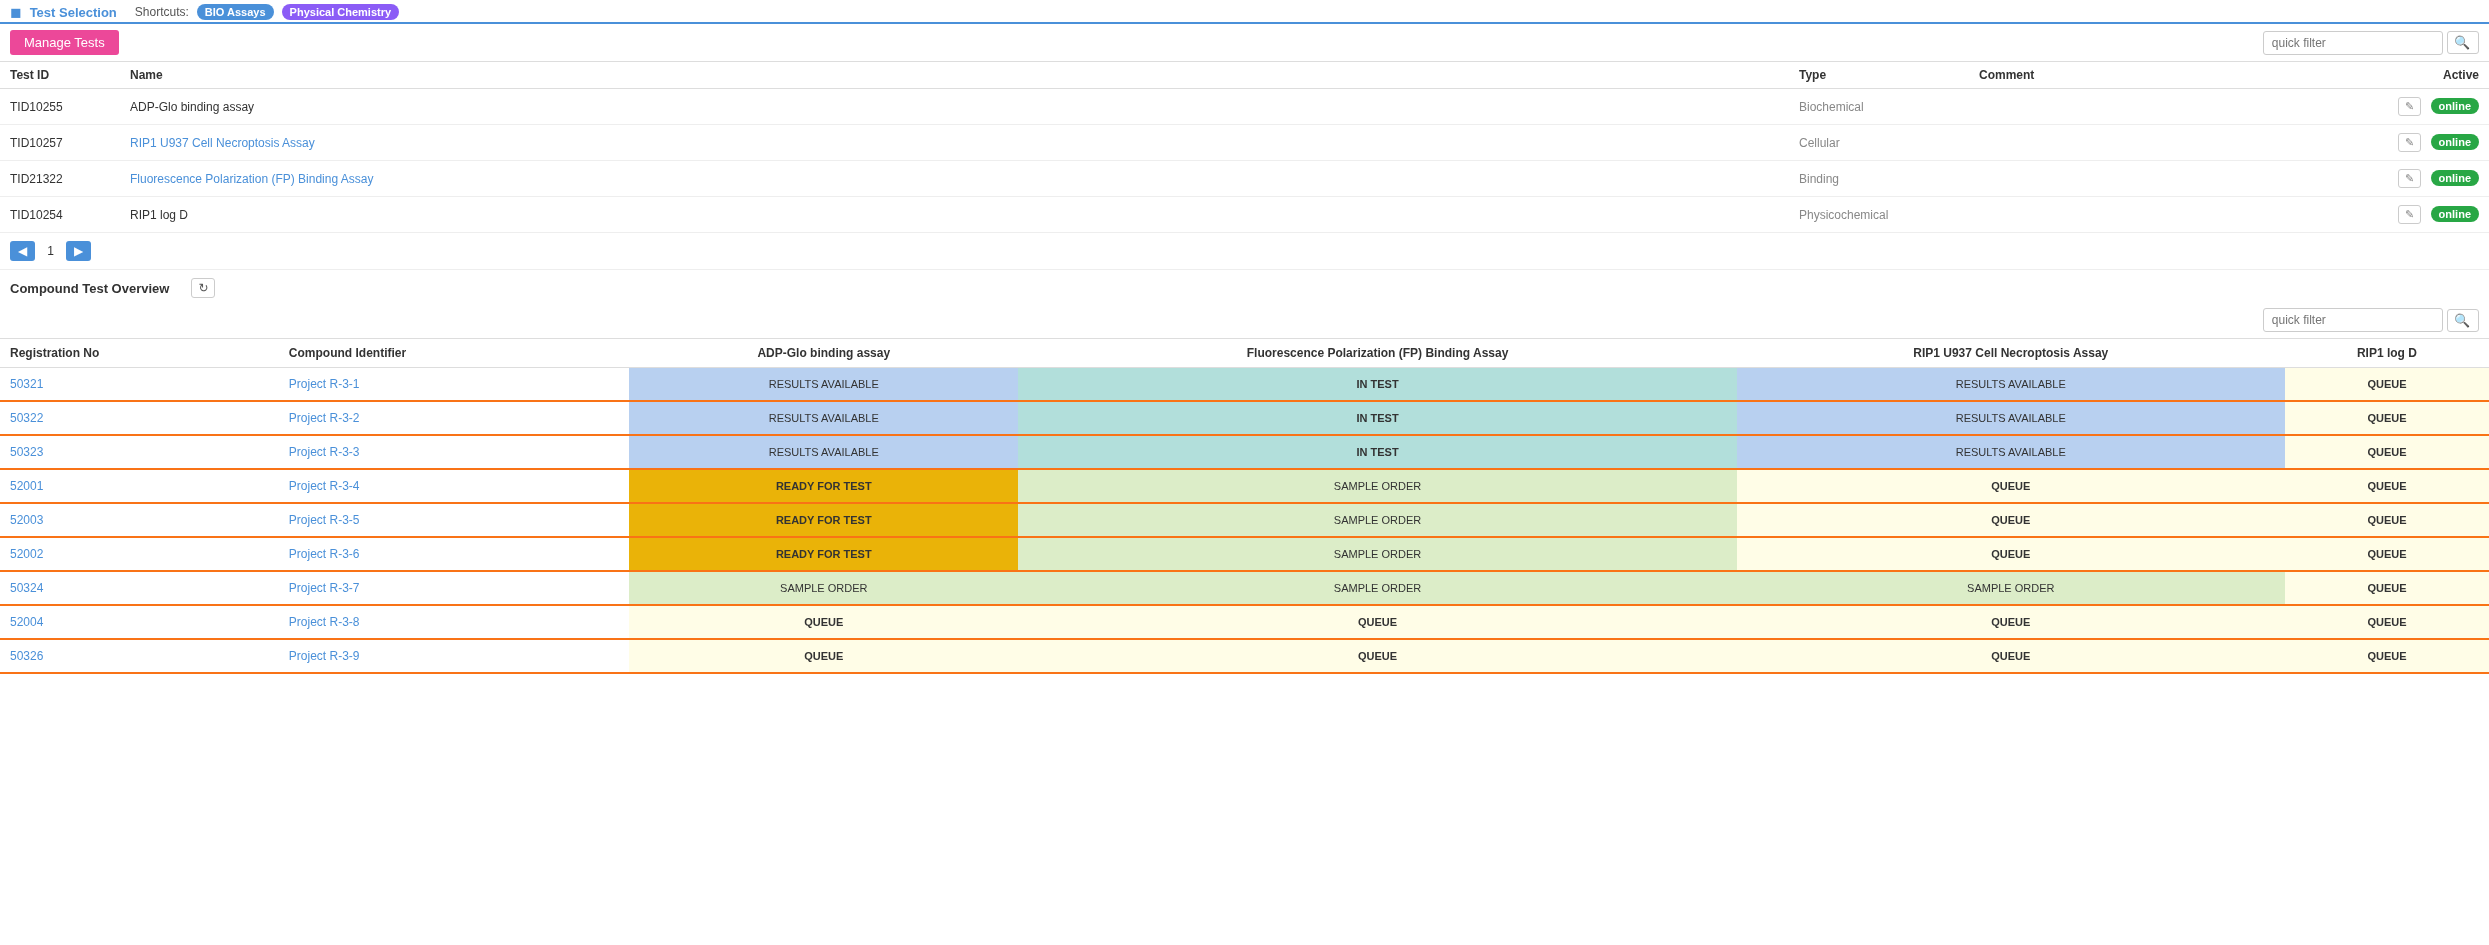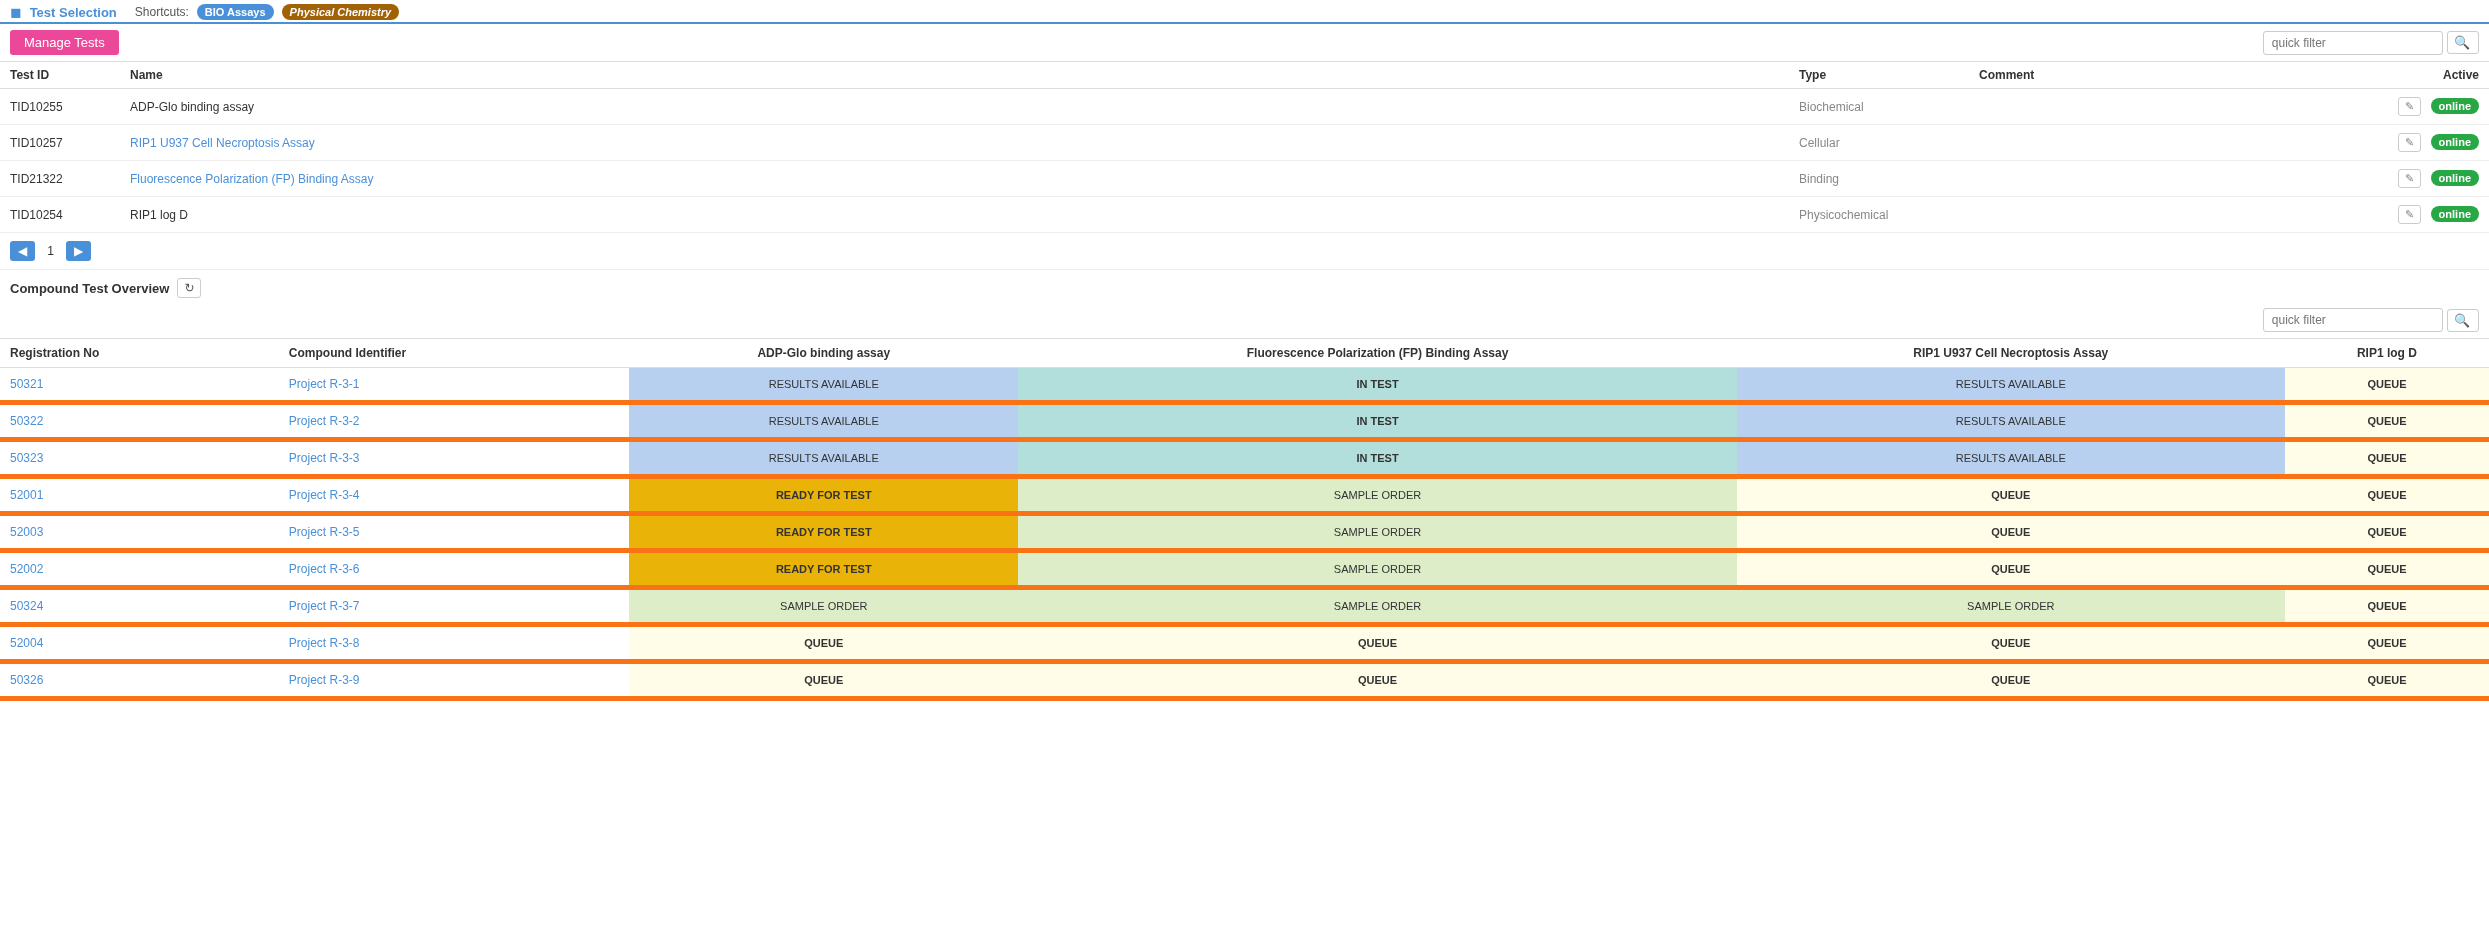--- a/index.html
+++ b/index.html
@@ -30,21 +30,21 @@
     .shortcut-badge {
       display: inline-block;
       padding: 2px 8px;
       border-radius: 10px;
       font-size: 11px;
       font-weight: bold;
       color: #fff;
       cursor: pointer;
     }
     .badge-blue { background: #4a90d9; }
-    .badge-teal { background: #a16207; font-style: italic; }
+    .badge-teal { background: #8b5cf6; }
 
     .toolbar {
       padding: 6px 10px;
       display: flex;
       align-items: center;
       justify-content: space-between;
     }
     .manage-tests-btn {
       background: #ec4899;
       color: #fff;
@@ -142,21 +142,21 @@
     }
     .page-num {
       font-size: 12px;
       padding: 2px 8px;
     }
 
     
     .compound-overview-header {
       display: flex;
       align-items: center;
-      gap: 8px;
+      gap: 22px;
       padding: 8px 10px 4px 10px;
       font-weight: bold;
       font-size: 13px;
     }
     .refresh-btn {
       background: none;
       border: 1px solid #ccc;
       border-radius: 3px;
       padding: 2px 6px;
       cursor: pointer;
@@ -182,21 +182,21 @@
       text-align: center;
       font-weight: bold;
       background: #fff;
       color: #333;
     }
     .compound-table th:first-child,
     .compound-table th:nth-child(2) {
       text-align: left;
     }
     .compound-table td {
-      border-bottom: 5px solid #f97316;
+      border-bottom: 2px solid #f97316;
       padding: 9px 10px;
       text-align: center;
       vertical-align: middle;
     }
     .compound-table td:first-child,
     .compound-table td:nth-child(2) {
       text-align: left;
     }
     .link-cell { color: #4a90d9; cursor: pointer; }
 

